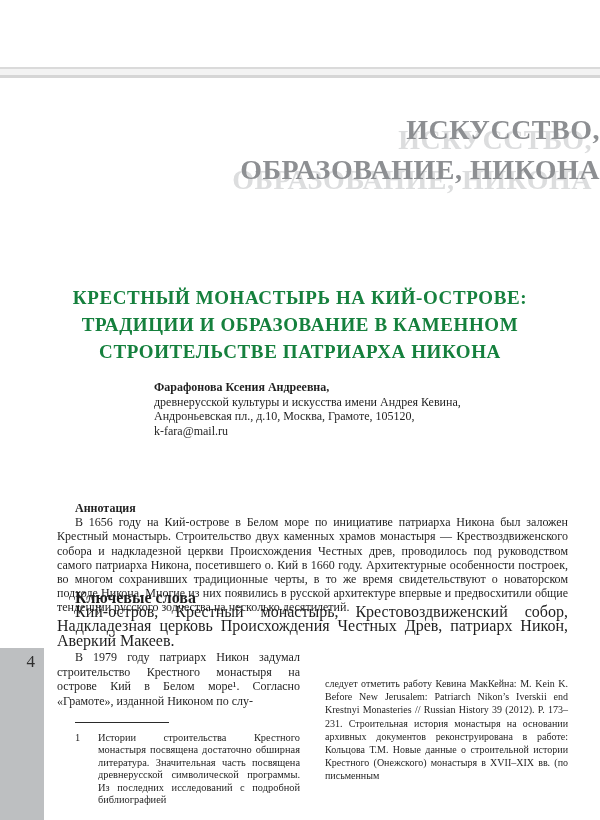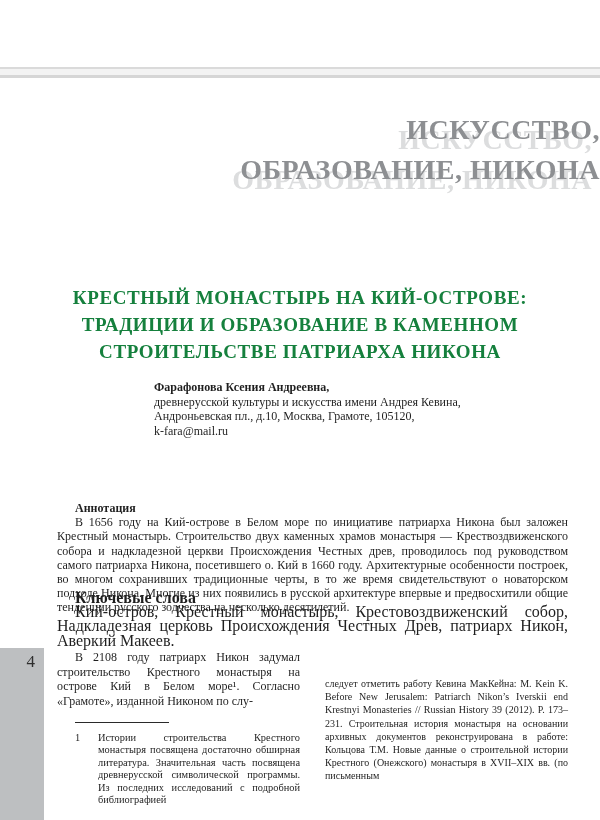--- a/index.html
+++ b/index.html
@@ -123,21 +123,21 @@
     <div class="para-indent">В 1656 году на Кий-острове в Белом море по инициативе патриарха Никона был заложен Крестный монастырь. Строительство двух каменных храмов монастыря — Крествоздвиженского собора и надкладезной церкви Происхождения Честных древ, проводилось под руководством самого патриарха Никона, посетившего о. Кий в 1660 году. Архитектурные особенности построек, во многом сохранивших традиционные черты, в то же время свидетельствуют о новаторском подходе Никона. Многие из них появились в русской архитектуре впервые и предвосхитили общие тенденции русского зодчества на несколько десятилетий.</div>
   </div>
 
   <div class="keywords-block">
     <div class="block-heading">Ключевые слова</div>
     <div class="para-indent">Кий-остров, Крестный монастырь, Крестовоздвиженский собор, Надкладезная церковь Происхождения Честных Древ, патриарх Никон, Аверкий Макеев.</div>
   </div>
 
   <div class="columns">
     <div class="col">
-      <div class="body-text para-indent">В 2108 году патриарх Никон задумал строительство Крестного монастыря на острове Кий в Белом море¹. Согласно «Грамоте», изданной Никоном по слу-</div>
+      <div class="body-text para-indent">В 1979 году патриарх Никон задумал строительство Крестного монастыря на острове Кий в Белом море¹. Согласно «Грамоте», изданной Никоном по слу-</div>
       <hr class="footnote-rule">
       <div class="footnote">
         <div class="fn-num">1</div>
         <div class="fn-text">Истории строительства Крестного монастыря посвящена достаточно обширная литература. Значительная часть посвящена древнерусской символической программы. Из последних исследований с подробной библиографией</div>
       </div>
     </div>
     <div class="col">
       <div class="footnote-cont">следует отметить работу Кевина МакКейна: M. Kein K. Before New Jerusalem: Patriarch Nikon’s Iverskii end Krestnyi Monasteries // Russian History 39 (2012). P. 173–231. Строительная история монастыря на основании архивных документов реконструирована в работе: Кольцова Т.М. Новые данные о строительной истории Крестного (Онежского) монастыря в XVII–XIX вв. (по письменным</div>
     </div>
   </div>

